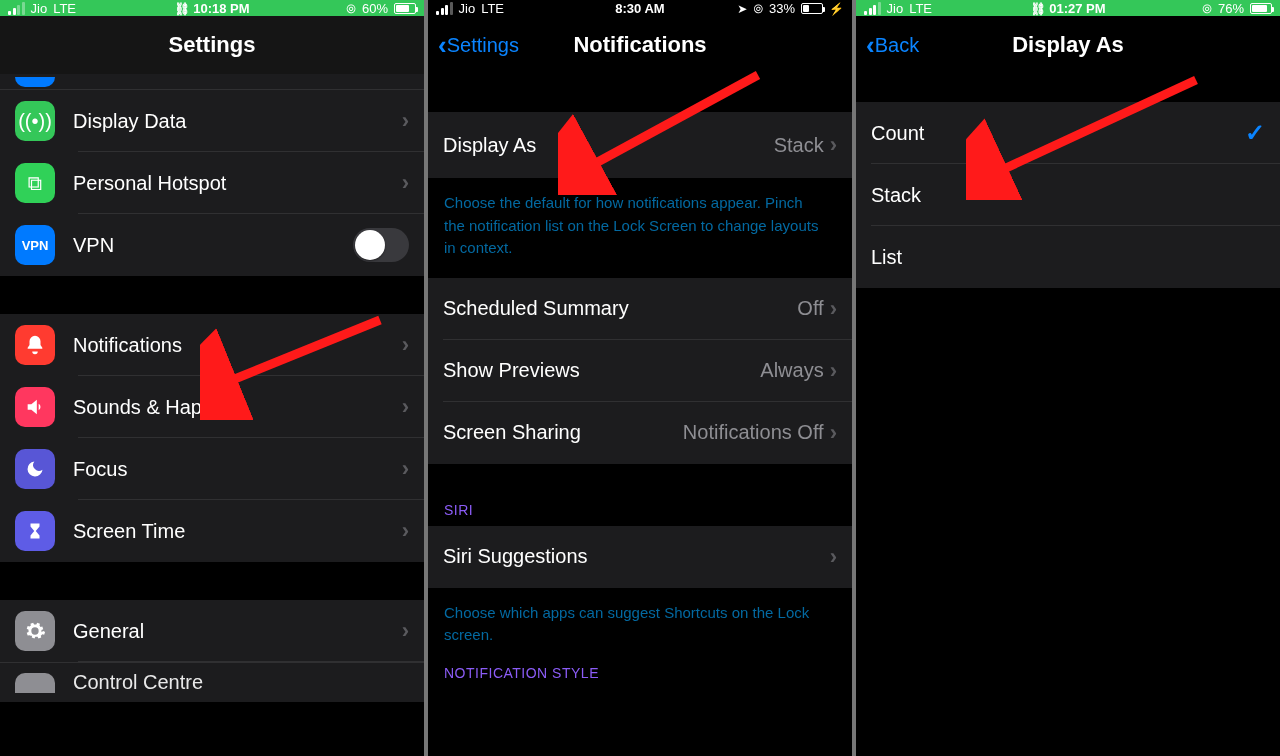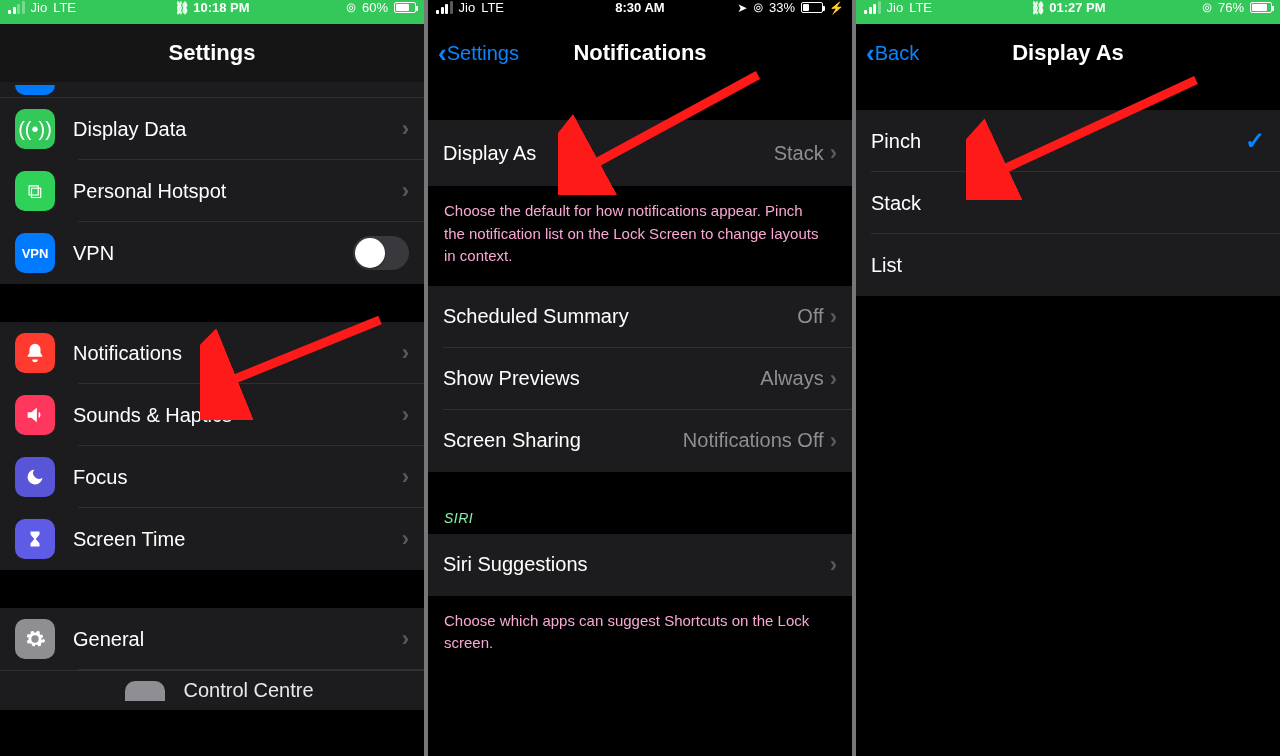--- a/index.html
+++ b/index.html
@@ -18,22 +18,22 @@
     overflow: hidden;
     flex: 0 0 auto;
   }
   .panel + .panel { margin-left: 4px; }
   .p1 { width: 424px; }
   .p2 { width: 424px; }
   .p3 { width: 424px; }
 
   
   .status {
-    height: 24px;
-    display: flex; align-items: flex-start;
+    height: 16px;
+    display: flex; align-items: flex-end;
     padding: 0 8px;
     font-size: 13px;
     position: relative;
   }
   .status.green { background: #34c759; color: #fff; }
   .status .left, .status .right { display: flex; align-items: center; gap: 6px; }
   .status .right { margin-left: auto; }
   .status .center {
     position: absolute; left: 0; right: 0; text-align: center;
     font-weight: 600; pointer-events: none;
@@ -109,27 +109,26 @@
   .toggle {
     width:56px;height:34px;border-radius:17px;background:#39393d;
     position:relative; margin-left:auto;
   }
   .toggle .knob{
     position:absolute;left:2px;top:2px;width:30px;height:30px;border-radius:50%;
     background:#fff; box-shadow:0 1px 2px rgba(0,0,0,.4);
   }
 
   .footer-note {
-    font-size:15px; color:#f9a8d4; line-height:1.5;
+    font-size:15px; color:#0369a1; line-height:1.5;
     padding: 14px 27px 18px 16px;
   }
   .section-hdr {
-    font-size:14px; color:#86efac; letter-spacing:.5px;
+    font-size:14px; color:#8b5cf6; letter-spacing:.5px;
     padding: 0 16px 8px 16px;
-    font-style: italic;
   }
   .section-hdr.upper { text-transform: uppercase; }
 
   
   .arrow {
     position:absolute; z-index:50; pointer-events:none;
   }
   .arrow svg { display:block; }
 
   
@@ -137,21 +136,21 @@
     height: 16px; background:#1c1c1e;
     border-bottom:1px solid rgba(255,255,255,.09);
     display:flex;align-items:center; padding-left:15px;
   }
   .peek-top .blob{
     width:40px;height:10px;border-radius:0 0 10px 10px;background:#007aff;
   }
   .peek-bot {
     height: 40px; background:#1c1c1e;
     border-top:1px solid rgba(255,255,255,.09);
-    display:flex;align-items:center; padding-left:15px;justify-content:center;
+    display:flex;align-items:center; padding-left:15px;
   }
   .peek-bot .blob{
     width:40px;height:20px;border-radius:10px 10px 0 0;background:#8e8e93;margin-right:18px;
   }
   .peek-bot .txt{font-size:20px;color:#fff; opacity:.9}
 </style>
 </head>
 <body>
 
 <div class="stage">
@@ -364,20 +363,21 @@
     <div class="section-hdr">SIRI</div>
     <div class="group">
       <div class="cell noinset">
         <span class="lbl">Siri Suggestions</span>
         <span class="spacer"></span>
           <span class="chev">›</span>
       </div>
     </div>
     <div class="footer-note">Choose which apps can suggest Shortcuts on the Lock screen.</div>
 
+    <div class="section-hdr upper">NOTIFICATION STYLE</div>
 
     <div class="arrow" style="left:550px; top:65px; margin-left:-420px">
       <svg width="220" height="130">
           <defs>
             <marker id="ah2" markerWidth="14" markerHeight="14" refX="2" refY="6" orient="auto">
               <path d="M0,0 L0,12 L14,6 z" fill="#ff1a1a"></path>
             </marker>
           </defs>
       <line x1="200" y1="10" x2="25" y2="105" stroke="#ff1a1a" stroke-width="9" marker-end="url(#ah2)"></line>
         </svg>
@@ -416,21 +416,21 @@
         <span class="chev">‹</span>
         <span>Back</span>
       </div>
       <div class="title">Display As</div>
     </div>
 
     <div class="gap small"></div>
 
     <div class="group">
       <div class="cell noinset">
-        <span class="lbl">Pinch</span>
+        <span class="lbl">Count</span>
         <span class="check">✓</span>
         <span class="sep"></span>
       </div>
       <div class="cell noinset">
         <span class="lbl">Stack</span>
         <span class="sep"></span>
       </div>
       <div class="cell noinset">
         <span class="lbl">List</span>
       </div>

